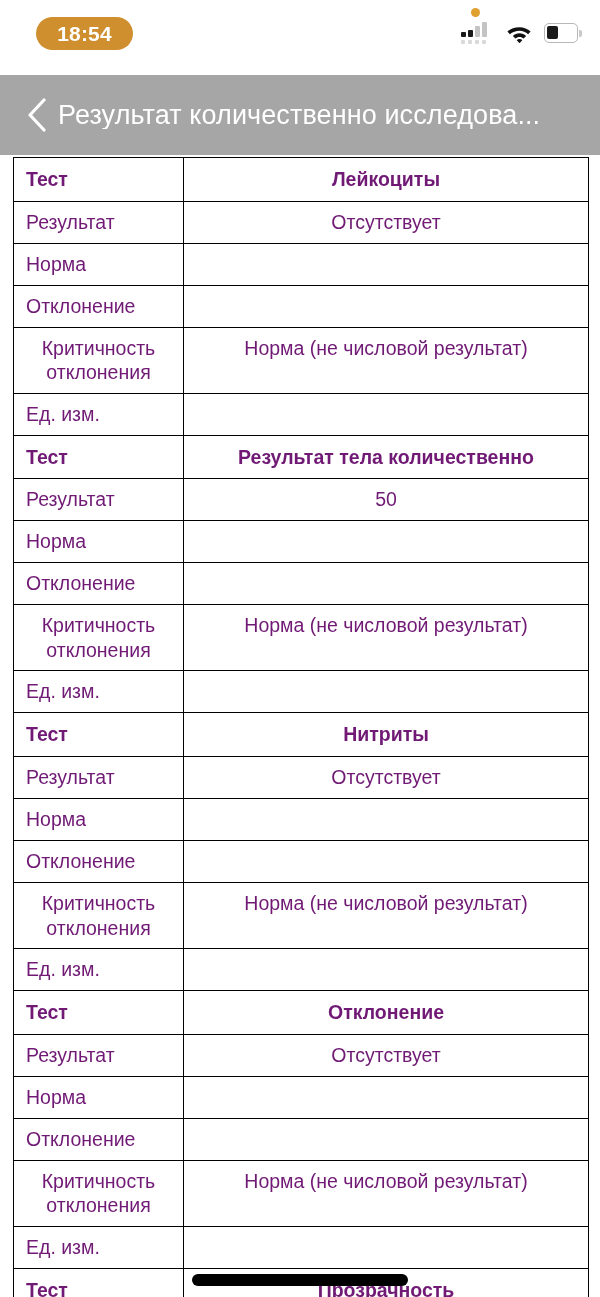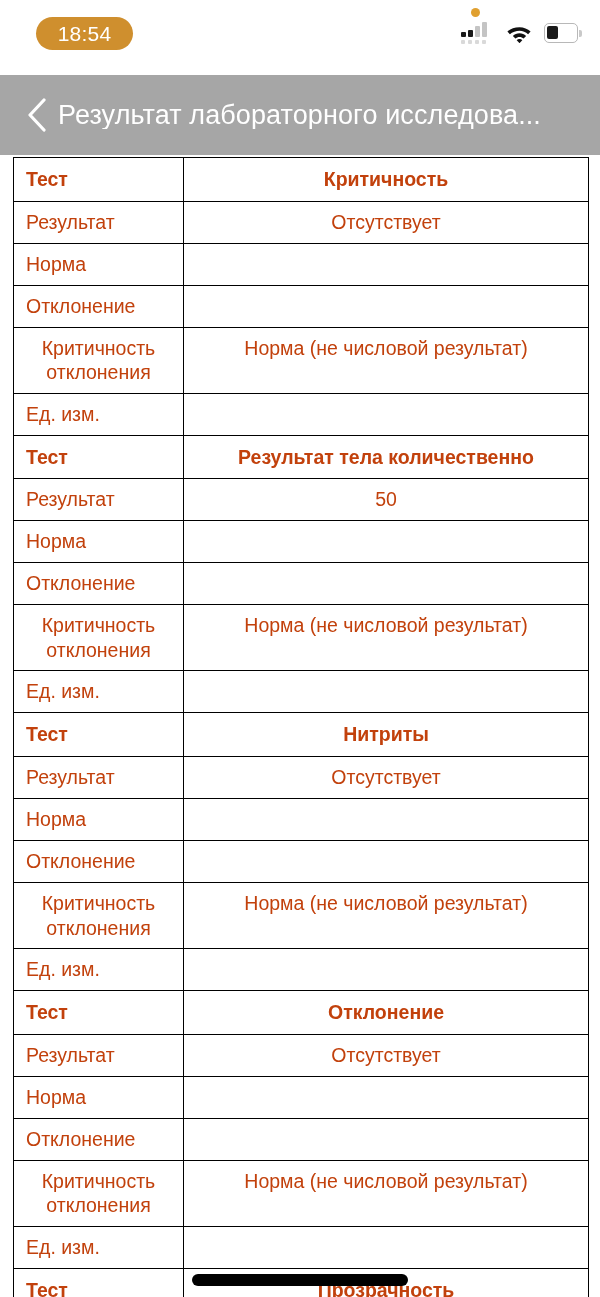--- a/index.html
+++ b/index.html
@@ -14,21 +14,21 @@
   
   .statusbar {
     position:absolute; left:0; top:0; width:600px; height:75px;
     background:#ffffff;
   }
   .time-pill {
     position:absolute; left:36px; top:17px;
     height:33px; min-width:97px; padding:0 15px;
     background:#cf8f2e; border-radius:17px;
     display:flex; align-items:center; justify-content:center;
-    color:#ffffff; font-size:21px; font-weight:400; letter-spacing:.2px;
+    color:#ffffff; font-size:21px; font-weight:700; letter-spacing:.2px;
   }
   .status-right {
     position:absolute; right:18px; top:12px;
     display:flex; align-items:center; gap:11px; height:42px;
   }
   .orange-dot {
     position:absolute; left:471px; top:8px;
     width:9px; height:9px; border-radius:50%;
     background:#e0a030;
   }
@@ -80,21 +80,21 @@
   .table-wrap {
     position:absolute; left:13px; top:157px; width:575px;
   }
   table.lab {
     width:575px; border-collapse:collapse; table-layout:fixed;
     background:#ffffff;
   }
   table.lab td {
     border:1.6px solid #000000;
     padding:8px 12px;
-    font-size:19.5px; line-height:1.26; color:#c2410c;
+    font-size:19.5px; line-height:1.26; color:#701a75;
     vertical-align:top;
   }
   td.lbl { width:170px; text-align:left; }
   td.val { width:405px; text-align:center; }
   tr.test-row td.lbl, tr.test-row td.val { font-weight:bold; }
   tr.test-row td { padding-top:9px; padding-bottom:9px; }
   tr.r-std td { height:42px; }
   tr.r-tall td { height:65px;text-align:center; }
 
   
@@ -140,30 +140,30 @@
       </div>
     </div>
   </div>
 
   <div class="navbar">
     <div class="back-btn">
       <svg class="chevron" width="20" height="34" viewBox="0 0 20 34">
         <path d="M17 2 L3 17 L17 32" fill="none" stroke="#ffffff" stroke-width="3.2" stroke-linecap="round" stroke-linejoin="round"></path>
       </svg>
     </div>
-    <div class="nav-title">Результат лабораторного исследова...</div>
+    <div class="nav-title">Результат количественно исследова...</div>
   </div>
 
   <div class="table-wrap">
     <table class="lab">
       <tbody>
 
         <tr class="test-row r-std">
           <td class="lbl">Тест</td>
-          <td class="val">Критичность</td>
+          <td class="val">Лейкоциты</td>
         </tr>
         <tr class="r-std">
           <td class="lbl">Результат</td>
           <td class="val">Отсутствует</td>
         </tr>
         <tr class="r-std">
           <td class="lbl">Норма</td>
           <td class="val"></td>
         </tr>
         <tr class="r-std">

